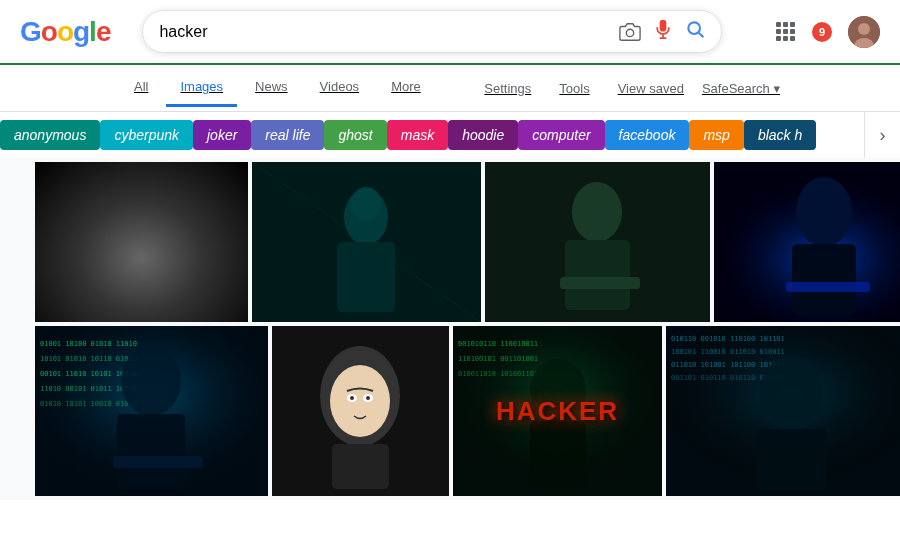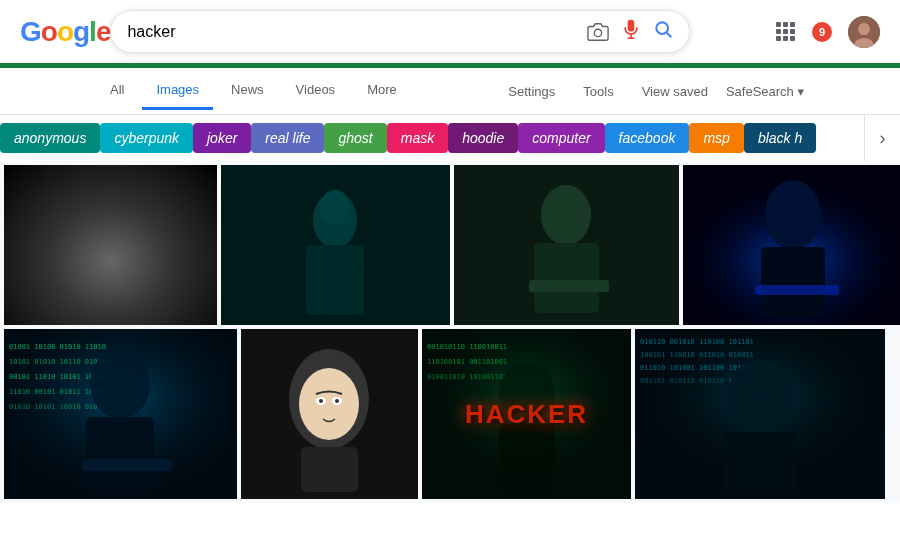--- a/index.html
+++ b/index.html
@@ -3,22 +3,22 @@
   <meta charset="utf-8">
   <style>
     * { margin: 0; padding: 0; box-sizing: border-box; }
     body { font-family: Arial, sans-serif; background: #fff; width: 900px; }
 
     
     .header {
       display: flex;
       align-items: center;
       padding: 10px 20px;
-      border-bottom: 5px solid #15803d;
-      gap: 0;
+      border-bottom: 2px solid #15803d;
+      gap: 32px;
     }
     .logo {
       font-size: 28px;
       font-weight: bold;
       letter-spacing: -1px;
       flex-shrink: 0;
     }
     .logo-g { color: #4285F4; }
     .logo-o1 { color: #EA4335; }
     .logo-o2 { color: #FBBC05; }
@@ -80,23 +80,24 @@
       display: flex;
       align-items: center;
       justify-content: center;
       font-weight: bold;
     }
 
     
     .nav-tabs {
       display: flex;
       align-items: center;
-      padding: 4px 96px;
+      padding: 4px 120px;
       border-bottom: 1px solid #e0e0e0;
       gap: 4px;
+      text-decoration: underline;
     }
     .nav-tab {
       padding: 10px 14px;
       font-size: 13px;
       color: #5f6368;
       cursor: pointer;
       border-bottom: 3px solid transparent;
       text-decoration: none;
     }
     .nav-tab.active {
@@ -158,20 +159,21 @@
     .images-container {
       display: flex;
       flex-direction: column;
       gap: 4px;
       padding: 4px 4px;
       background: #f8f9fa;
     }
     .images-row {
       display: flex;
       gap: 4px;
+      margin-left: 31px;
     }
     .img-placeholder {
       background: #2a3a4a;
       overflow: hidden;
       flex-shrink: 0;
     }
 
     
     .img-1 {
       width: 213px;

